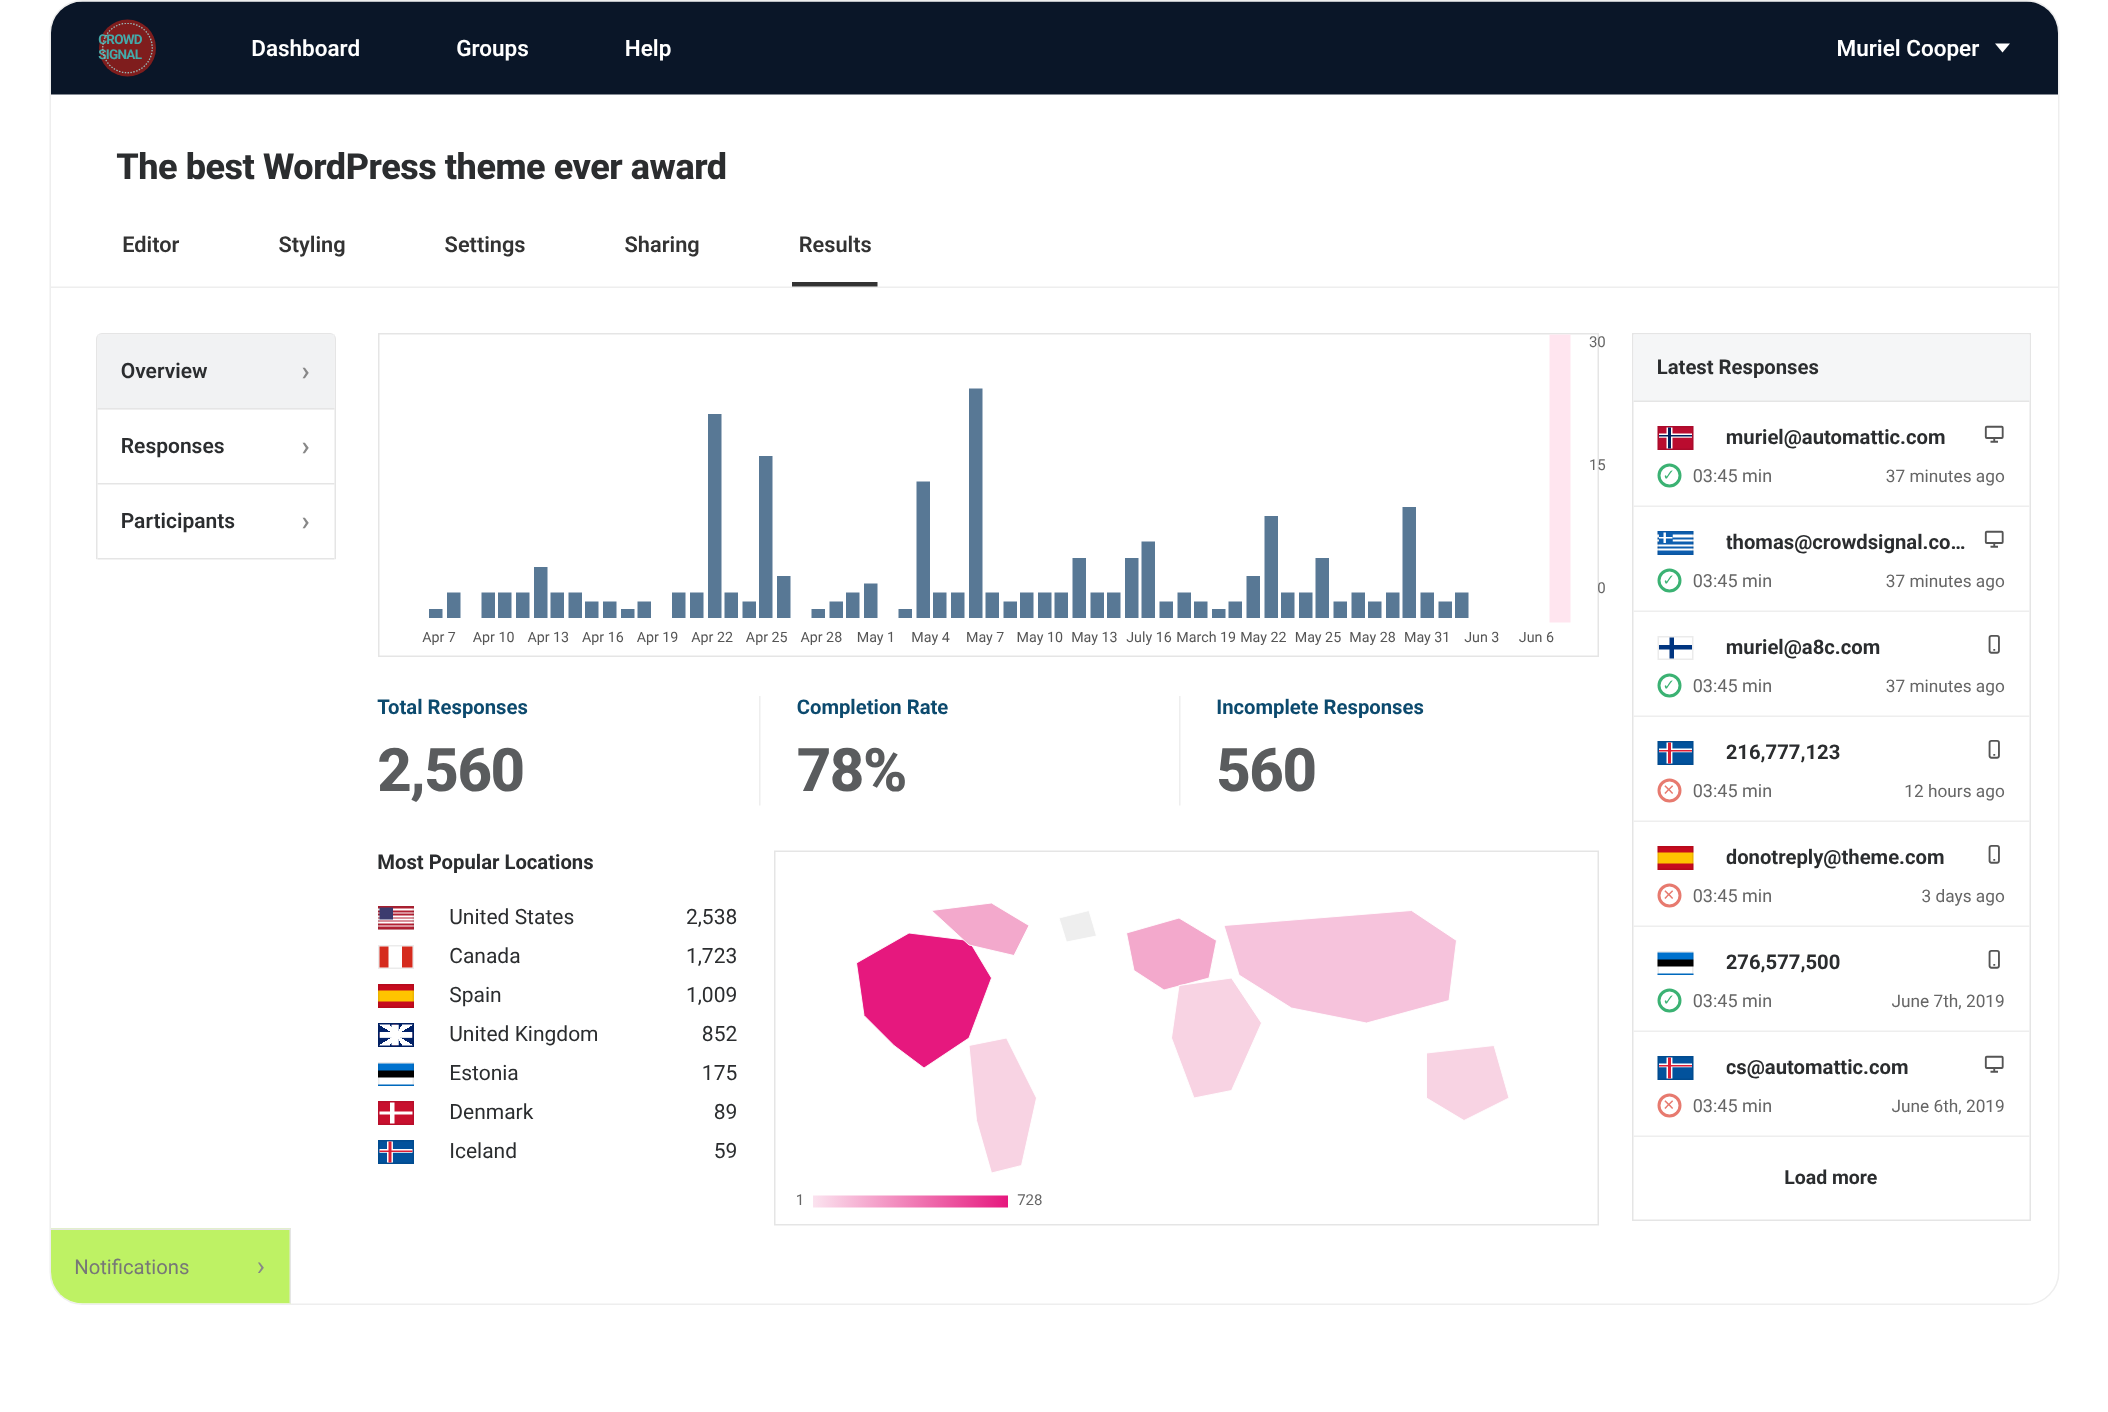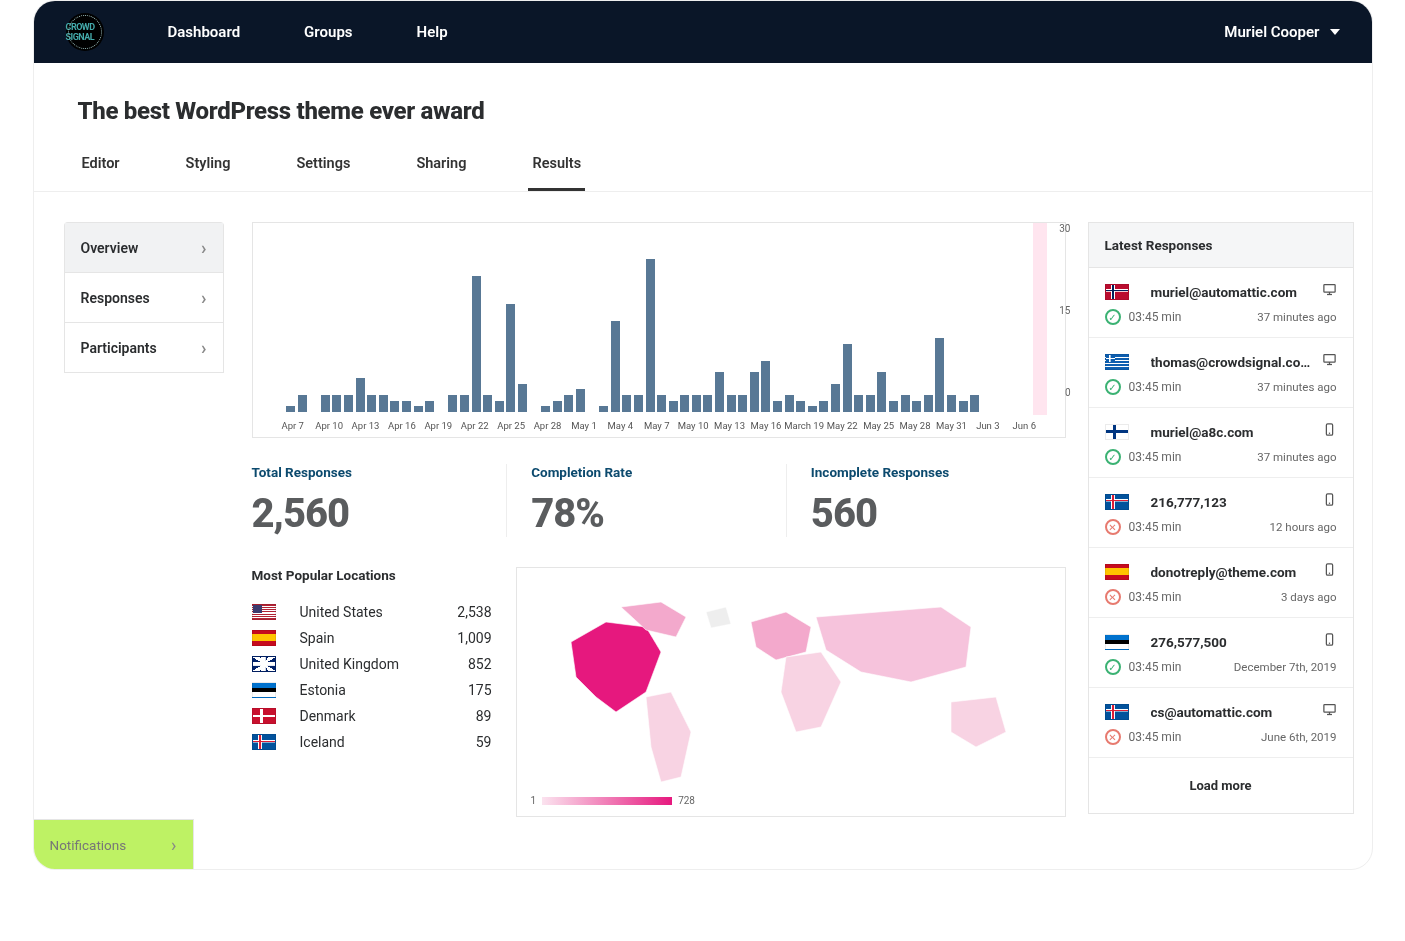--- a/index.html
+++ b/index.html
@@ -1,21 +1,21 @@
 <!DOCTYPE html>
 <html><head>
 <meta charset="utf-8">
 <style>
 * { margin: 0; padding: 0; box-sizing: border-box; }
 body { font-family: -apple-system, BlinkMacSystemFont, "Segoe UI", Roboto, Helvetica, Arial, sans-serif; background: #fff; color: #2b2d2f; }
 
 .app { width: 1340px; margin: 0 auto; border-radius: 22px; overflow: hidden; border: 1px solid #eee; }
 
 .topbar { background: #0a1628; color: #fff; display: flex; align-items: center; padding: 0 32px; height: 62px; }
-.logo { width: 38px; height: 38px; background: #000000; border-radius: 50%; display: flex; align-items: center; justify-content: center; margin-right: 64px; position: relative; }
+.logo { width: 38px; height: 38px; background: #7f1d1d; border-radius: 50%; display: flex; align-items: center; justify-content: center; margin-right: 64px; position: relative; }
 .logo::before { content:""; position:absolute; inset:2px; border:1px dotted #9bb; border-radius:50%; }
 .logo span { font-size: 9px; color:#4aa; font-weight:bold; letter-spacing:-0.5px; }
 .nav { display: flex; gap: 64px; flex: 1; }
 .nav-item { font-size: 15px; font-weight: 600; cursor: pointer; }
 .user-menu { display: flex; align-items: center; gap: 10px; font-size: 15px; font-weight: 600; cursor: pointer; }
 .chev-down { width: 0; height: 0; border-left: 5px solid transparent; border-right: 5px solid transparent; border-top: 6px solid #fff; }
 
 .page-title { padding: 34px 44px 18px; font-size: 24px; font-weight: 800; letter-spacing: -0.3px; }
 
 .tabs { display: flex; gap: 58px; padding: 0 44px; border-bottom: 1px solid #eee; }
@@ -236,21 +236,21 @@
               <span>Apr 16</span>
               <span>Apr 19</span>
               <span>Apr 22</span>
               <span>Apr 25</span>
               <span>Apr 28</span>
               <span>May 1</span>
               <span>May 4</span>
               <span>May 7</span>
               <span>May 10</span>
               <span>May 13</span>
-              <span>May 16</span>
+              <span>July 16</span>
               <span>March 19</span>
               <span>May 22</span>
               <span>May 25</span>
               <span>May 28</span>
               <span>May 31</span>
               <span>Jun 3</span>
               <span>Jun 6</span>
             </div>
         </div>
 
@@ -270,20 +270,25 @@
           </div>
 
         <div class="bottom-row">
           <div class="locations">
             <div class="loc-title">Most Popular Locations</div>
             <div id="loc-rows">
                 <div class="loc-row">
                   <span class="flag flag-us"></span>
                   <span class="loc-name">United States</span>
                   <span class="loc-count">2,538</span>
+                </div>
+                <div class="loc-row">
+                  <span class="flag flag-ca"></span>
+                  <span class="loc-name">Canada</span>
+                  <span class="loc-count">1,723</span>
                 </div>
                 <div class="loc-row">
                   <span class="flag flag-es"></span>
                   <span class="loc-name">Spain</span>
                   <span class="loc-count">1,009</span>
                 </div>
                 <div class="loc-row">
                   <span class="flag flag-gb"></span>
                   <span class="loc-name">United Kingdom</span>
                   <span class="loc-count">852</span>
@@ -412,21 +417,21 @@
                 <span class="flag flag-ee"></span>
                 <span class="resp-email">276,577,500</span>
                 <span><svg class="device" viewBox="0 0 24 24" fill="none" stroke="currentColor" stroke-width="2">
                     <rect x="7" y="3" width="10" height="18" rx="2"></rect>
                     <line x1="11" y1="18" x2="13" y2="18"></line>
                   </svg></span>
               </div>
               <div class="resp-line2">
                 <span class="status-icon status-ok">✓</span>
                 <span class="resp-time">03:45 min</span>
-                <span class="resp-ago">December 7th, 2019</span>
+                <span class="resp-ago">June 7th, 2019</span>
               </div>
             </div>
             <div class="resp">
               <div class="resp-line1">
                 <span class="flag flag-is"></span>
                 <span class="resp-email">cs@automattic.com</span>
                 <span><svg class="device" viewBox="0 0 24 24" fill="none" stroke="currentColor" stroke-width="2">
                     <rect x="3" y="4" width="18" height="12" rx="1"></rect>
                     <line x1="8" y1="20" x2="16" y2="20"></line>
                     <line x1="12" y1="16" x2="12" y2="20"></line>

